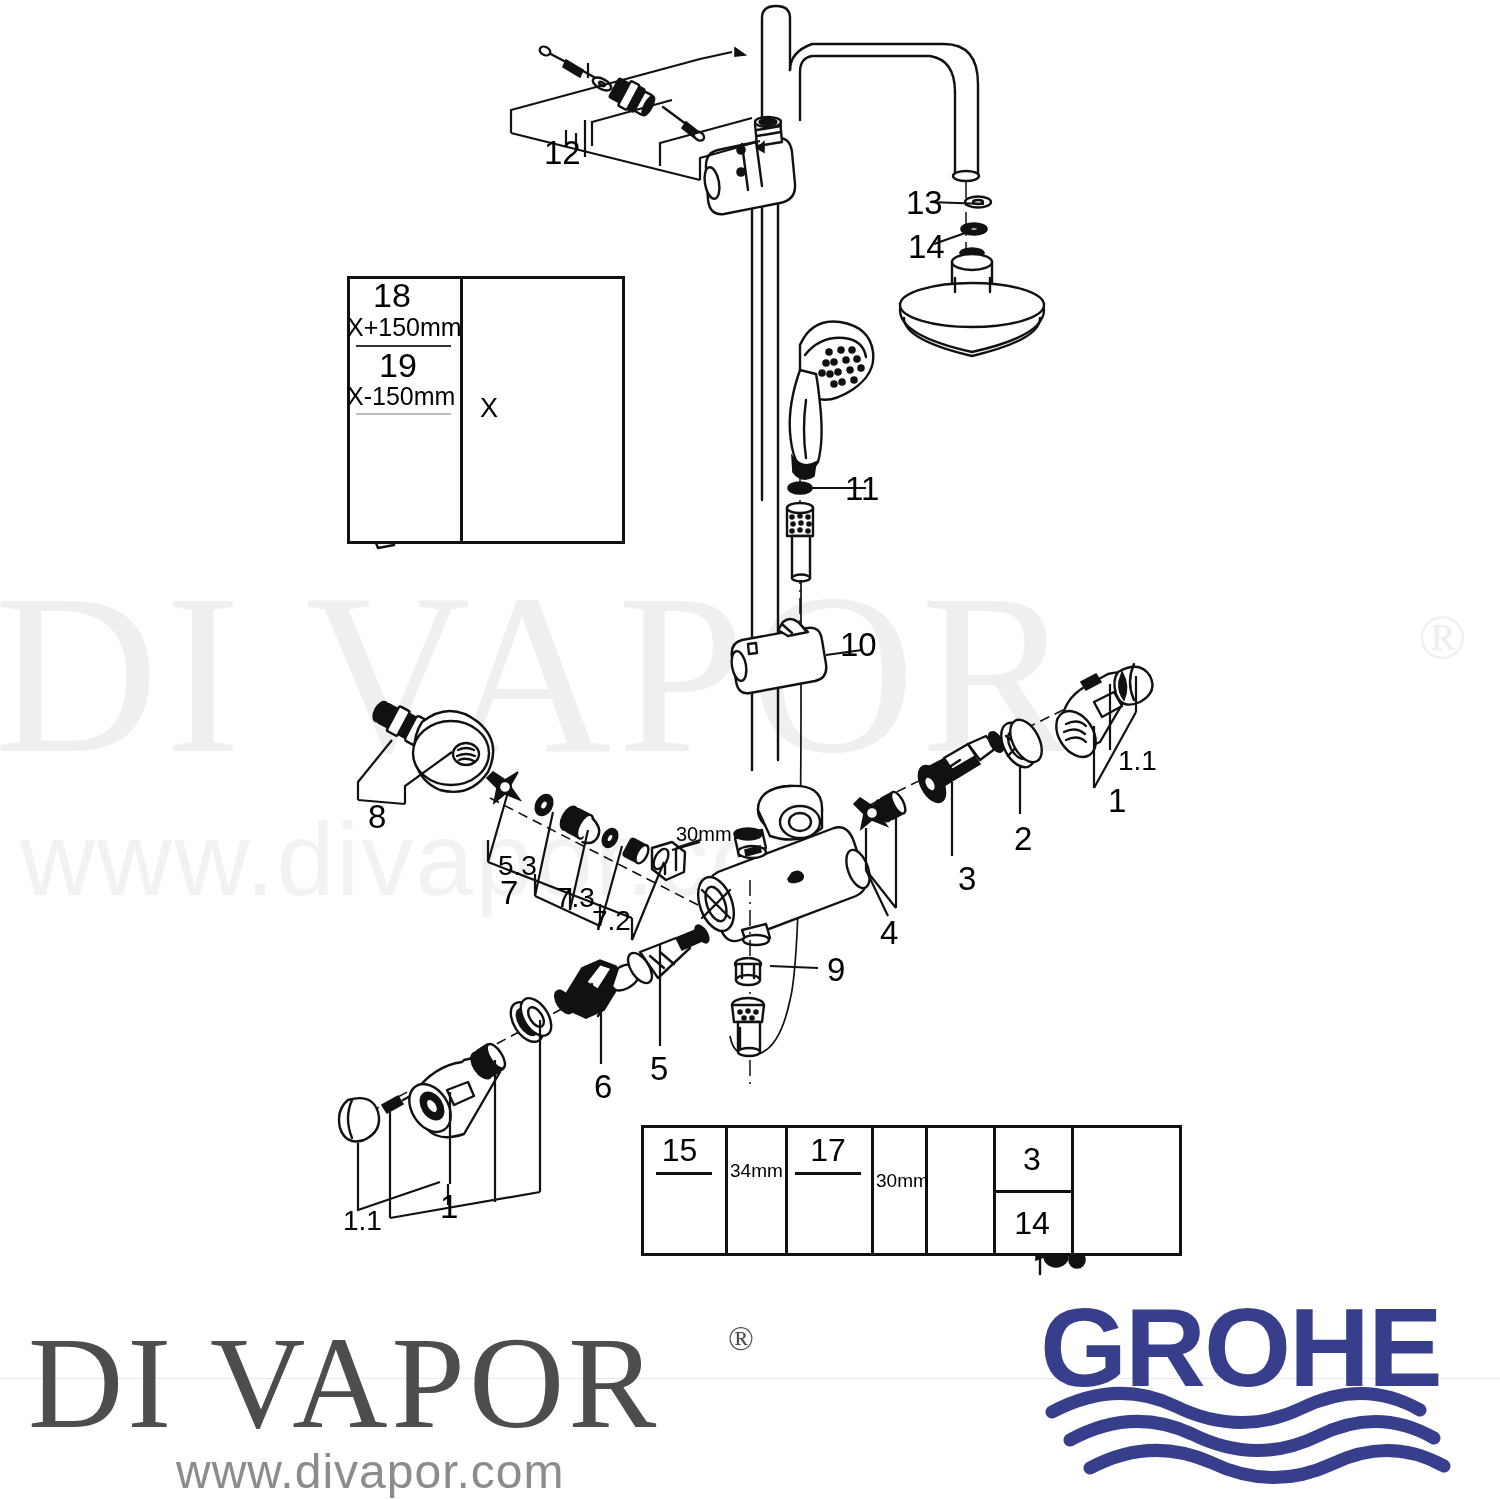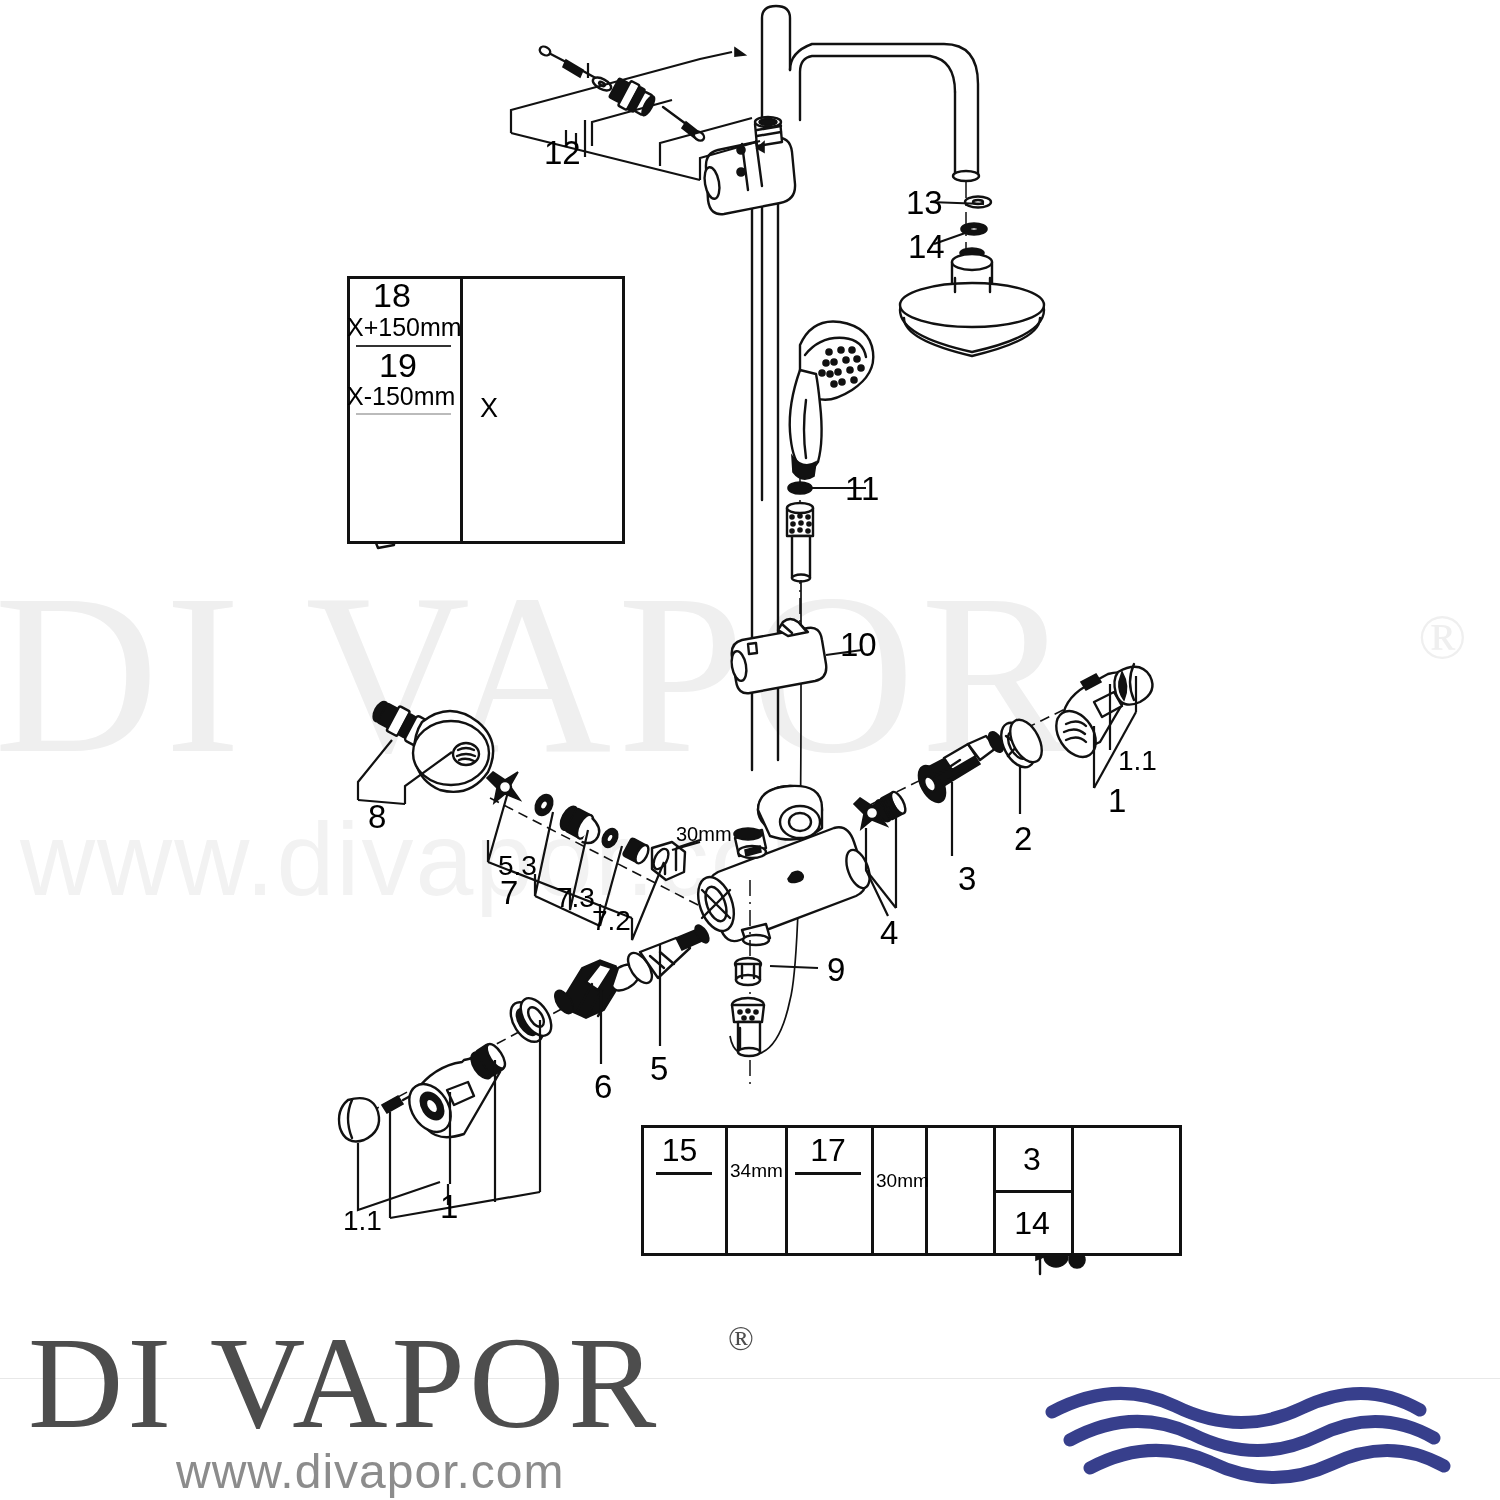--- a/index.html
+++ b/index.html
@@ -624,14 +624,17 @@
   <div class="lbl n-mm" style="left:676px;top:824px;">30mm</div>
 
   <div class="hrule" style="left:0px;top:1378px;width:1500px;"></div>
 
   <div id="logo-divapor">
     <div id="dv-word">DI VAPOR</div>
     <div id="dv-reg">®</div>
     <div id="dv-url">www.divapor.com</div>
   </div>
 
+  <div id="logo-grohe">
+    <div id="gr-word">GROHE</div>
+  </div>
 
 </div>
 
 </body></html>

